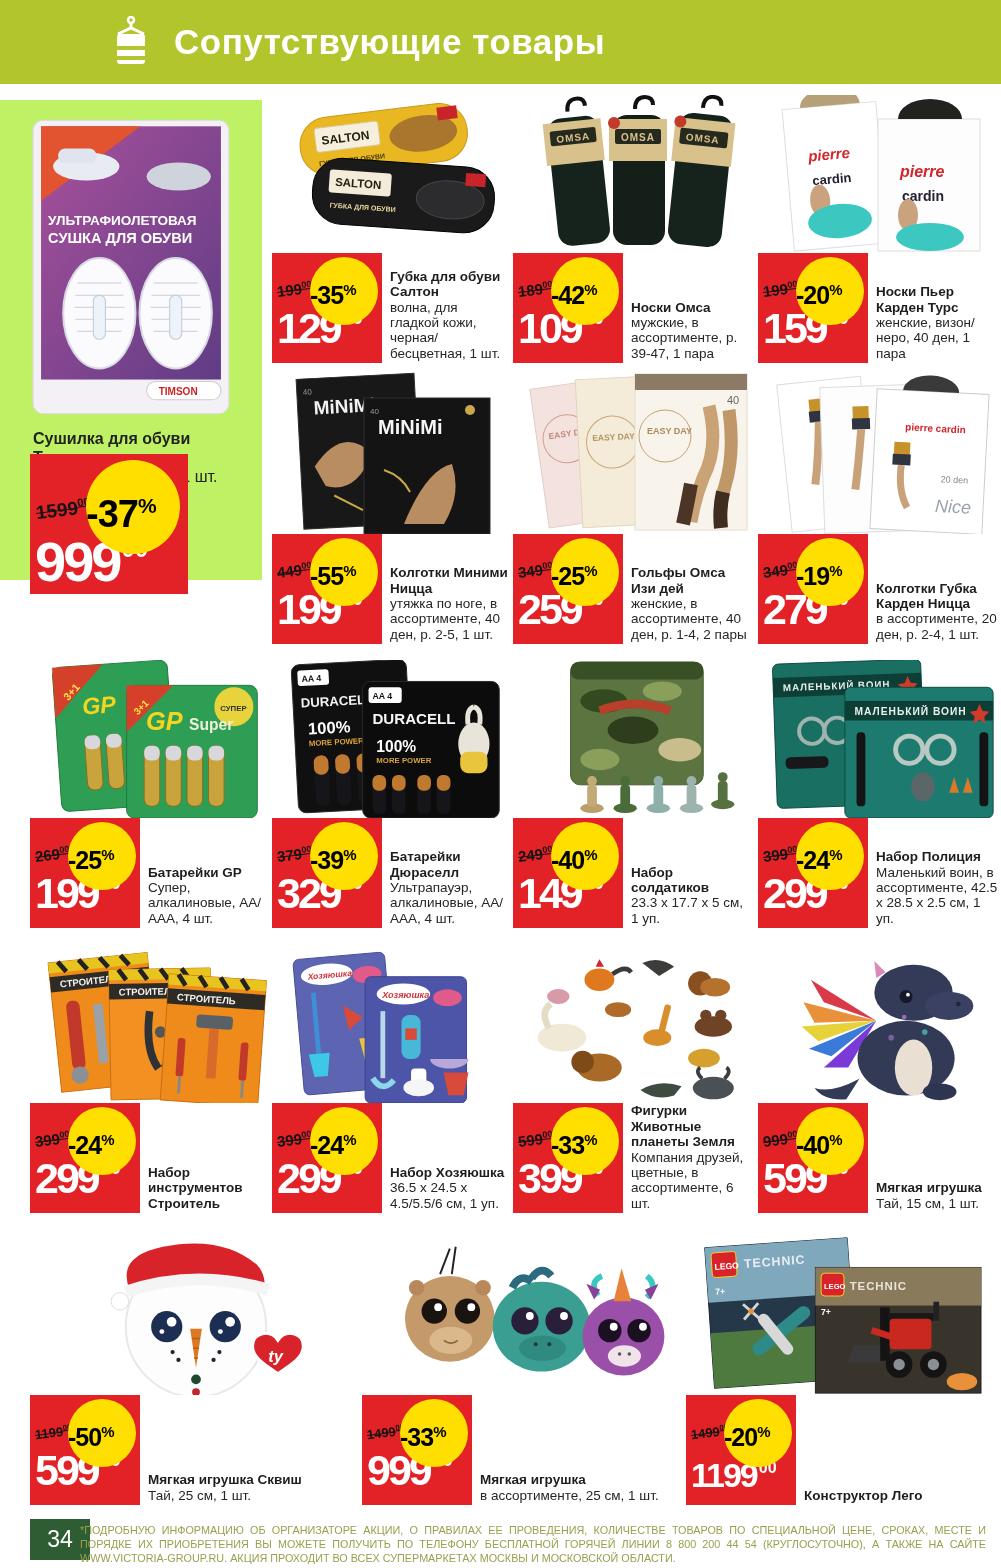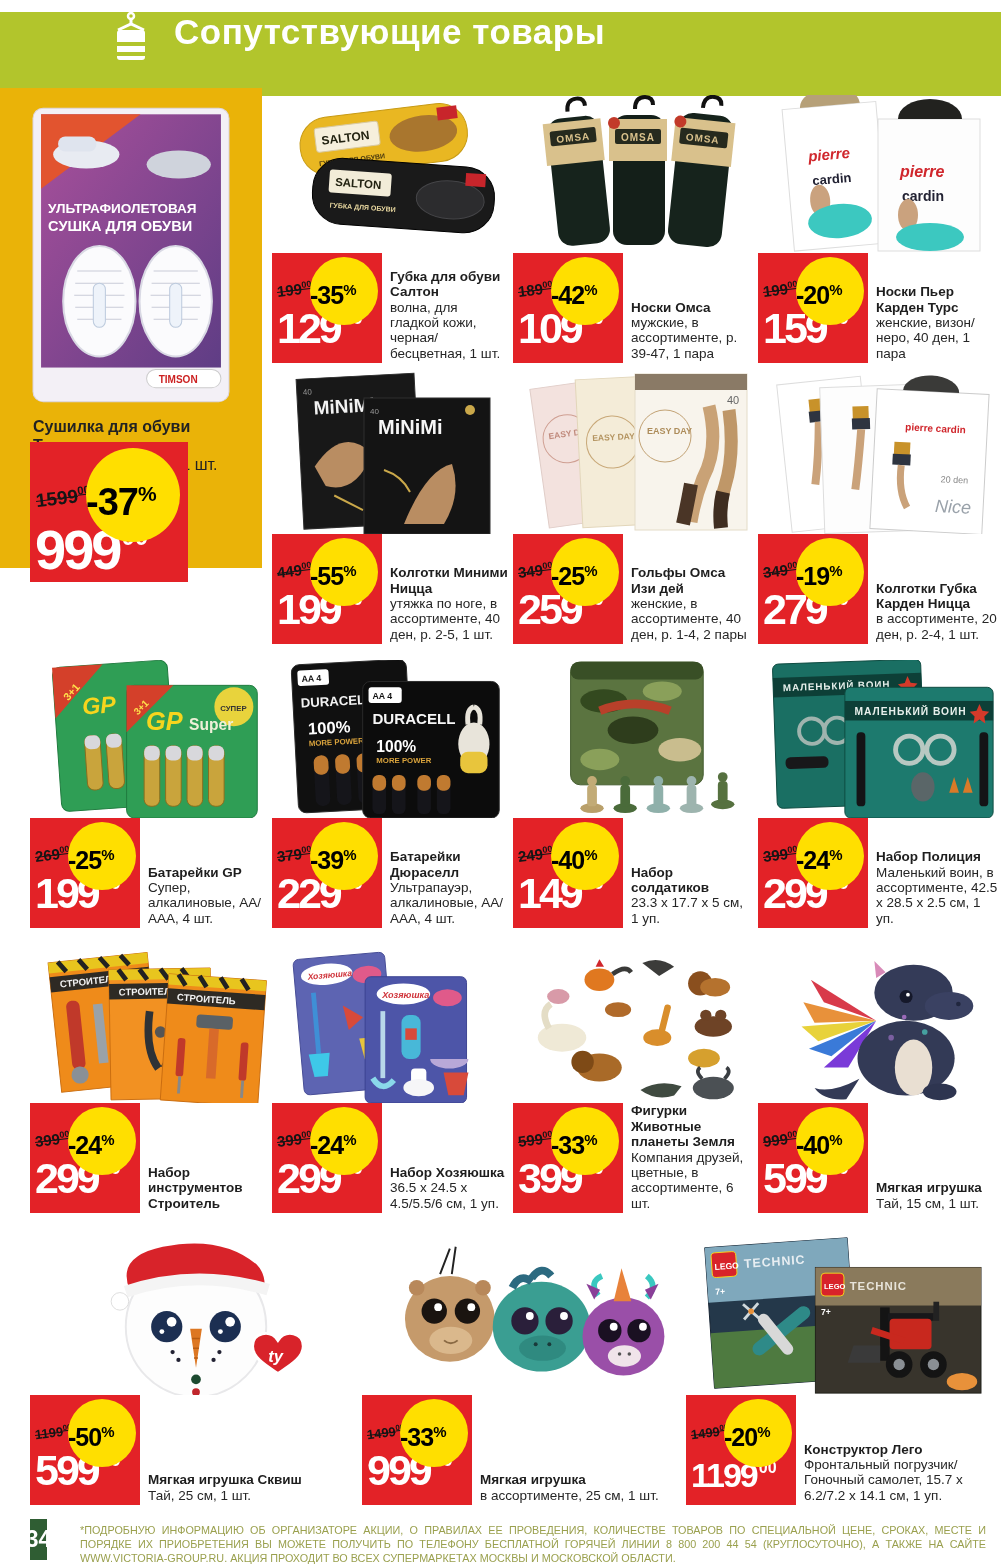--- a/index.html
+++ b/index.html
@@ -1,20 +1,20 @@
 <!DOCTYPE html>
 <html lang="ru"><head>
 <meta charset="utf-8">
 <style>
   html,body{margin:0;padding:0;background:#fff}
   .page{position:relative;width:1001px;height:1568px;background:#fff;
         font-family:"Liberation Sans",sans-serif;overflow:hidden}
   
-  .header{position:absolute;left:0;top:12px;width:100%;height:84px;background:#b2c52c;
-          display:flex;align-items:flex-start}
+  .header{position:absolute;left:0;top:0;width:100%;height:84px;background:#b2c52c;
+          display:flex;align-items:center}
   .header .hicon{margin-left:108px;width:46px;height:52px;flex:none}
   .header .title{margin-left:20px;color:#fff;font-size:35px;font-weight:bold;letter-spacing:.5px}
   
   .card{position:absolute;display:flex;flex-direction:column}
   .photo{flex:1;min-height:0;position:relative}
   .photo svg{width:100%;height:100%;display:block}
   .pricing{height:110px;display:flex;align-items:flex-end;flex:none}
   .pb{position:relative;width:110px;height:110px;background:#e32227;flex:none}
   .badge{position:absolute;top:4px;right:4px;width:68px;height:68px;border-radius:50%;
          background:#ffdf00;text-align:left;line-height:66px;font-weight:bold;color:#000;
@@ -26,34 +26,34 @@
   .old .oc{font-size:60%;vertical-align:super}
   .o4 .old{font-size:13px;top:32px}
   .new{position:absolute;left:5px;bottom:14px;color:#fff;font-weight:bold;font-size:43px;
        line-height:.95;letter-spacing:-3px;white-space:nowrap;z-index:1}
   .new .cents{font-size:19px;letter-spacing:0;position:relative;top:-19px;margin-left:2px}
   .p4 .new{font-size:34px;letter-spacing:-2px}
   .p4 .new .cents{font-size:16px;top:-14px}
   .desc{margin-left:8px;margin-bottom:2px;font-size:13.5px;line-height:1.14;color:#262626}
   .desc b{display:block;color:#1e1e1e}
   
-  .fcard{position:absolute;left:0;top:88px;width:262px;height:480px;background:#eab308}
+  .fcard{position:absolute;left:0;top:100px;width:262px;height:480px;background:#bef264}
   .fphoto{position:absolute;left:28px;top:18px;width:206px;height:300px}
   .fphoto svg{width:100%;height:100%}
   .fname{position:absolute;left:33px;top:330px;width:218px;font-size:16px;line-height:1.18;color:#222}
   .fname b{display:block}
   .fpb{position:absolute;left:30px;top:354px;width:158px;height:140px;background:#e32227}
   .fpb .badge{width:94px;height:94px;line-height:92px;top:6px;right:8px;font-size:38px}
   .fpb .badge .pct{font-size:21px}
   .fpb .old{font-size:19px;top:48px;left:6px}
   .fpb .new{font-size:56px;bottom:6px;letter-spacing:-3px}
   .fpb .new .cents{font-size:24px;top:-24px}
   
-  .pagebox{position:absolute;left:30px;top:1519px;width:17px;height:41px;background:#2f5d33;
-           color:#fff;font-weight:bold;font-size:23px;display:flex;align-items:center;justify-content:center}
+  .pagebox{position:absolute;left:30px;top:1519px;width:60px;height:41px;background:#2f5d33;
+           color:#fff;font-weight:normal;font-size:23px;display:flex;align-items:center;justify-content:center}
   .legal{position:absolute;left:80px;top:1523px;width:906px;color:#9aa04e;font-size:10.8px;
          line-height:1.3;text-align:justify}
   svg text{font-family:"Liberation Sans",sans-serif}
 </style>
 </head>
 <body>
 
 <div class="page">
 
   <div class="header">
@@ -409,21 +409,21 @@
             <rect x="146" y="118" width="14" height="16" rx="6" fill="#c07a30"></rect>
           <rect x="166" y="118" width="14" height="40" rx="6" fill="#15151a"></rect>
             <rect x="166" y="118" width="14" height="16" rx="6" fill="#c07a30"></rect>
         </g>
       </svg>
     </div>
     <div class="pricing">
       <div class="pb">
         <div class="badge"><span>-39</span><span class="pct">%</span></div>
         <div class="old"><span>379</span><span class="oc">00</span></div>
-        <div class="new"><span>229</span><span class="cents">90</span></div>
+        <div class="new"><span>329</span><span class="cents">90</span></div>
       </div>
       <div class="desc">
         <b>Батарейки Дюраселл</b>
         <span>Ультрапауэр, алкалиновые, АА/ААА, 4 шт.</span>
       </div>
     </div>
   </div>
 
   <div class="card" style="left:513px;top:660px;width:240px;height:268px">
     <div class="photo">
@@ -812,21 +812,20 @@
       </svg>
     </div>
     <div class="pricing">
       <div class="pb p4 o4">
         <div class="badge"><span>-20</span><span class="pct">%</span></div>
         <div class="old"><span>1499</span><span class="oc">00</span></div>
         <div class="new"><span>1199</span><span class="cents">00</span></div>
       </div>
       <div class="desc">
         <b>Конструктор Лего</b>
-        <span>Фронтальный погрузчик/ Гоночный самолет, 15.7 x 6.2/7.2 x 14.1 см, 1 уп.</span>
       </div>
     </div>
   </div>
 
   <div class="pagebox">34</div>
   <div class="legal">*ПОДРОБНУЮ ИНФОРМАЦИЮ ОБ ОРГАНИЗАТОРЕ АКЦИИ, О ПРАВИЛАХ ЕЕ ПРОВЕДЕНИЯ, КОЛИЧЕСТВЕ ТОВАРОВ ПО СПЕЦИАЛЬНОЙ ЦЕНЕ, СРОКАХ, МЕСТЕ И ПОРЯДКЕ ИХ ПРИОБРЕТЕНИЯ ВЫ МОЖЕТЕ ПОЛУЧИТЬ ПО ТЕЛЕФОНУ БЕСПЛАТНОЙ ГОРЯЧЕЙ ЛИНИИ 8 800 200 44 54 (КРУГЛОСУТОЧНО), А ТАКЖЕ НА САЙТЕ WWW.VICTORIA-GROUP.RU. АКЦИЯ ПРОХОДИТ ВО ВСЕХ СУПЕРМАРКЕТАХ МОСКВЫ И МОСКОВСКОЙ ОБЛАСТИ.</div>
 
 </div>
 
 </body></html>

